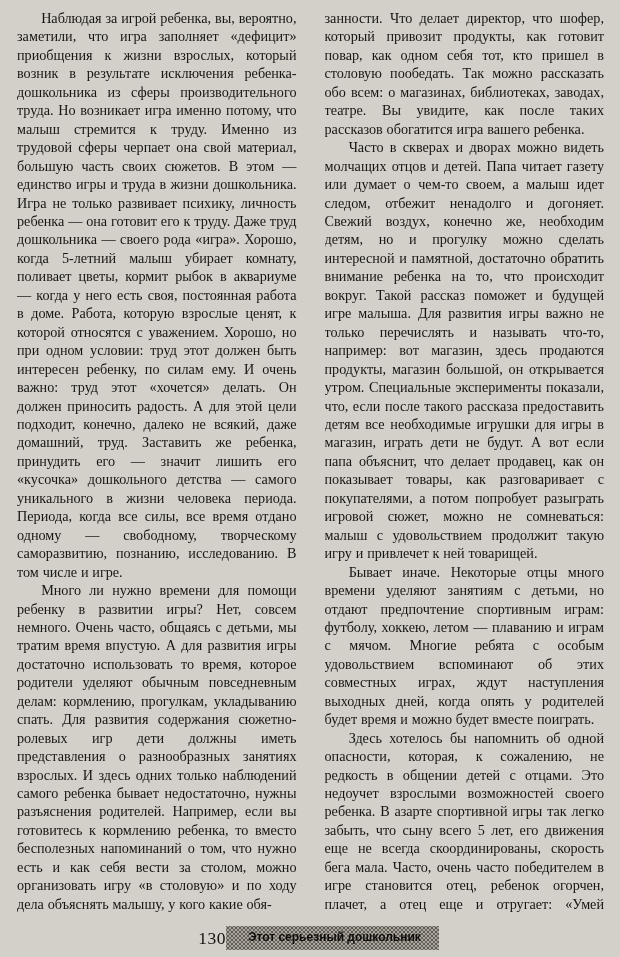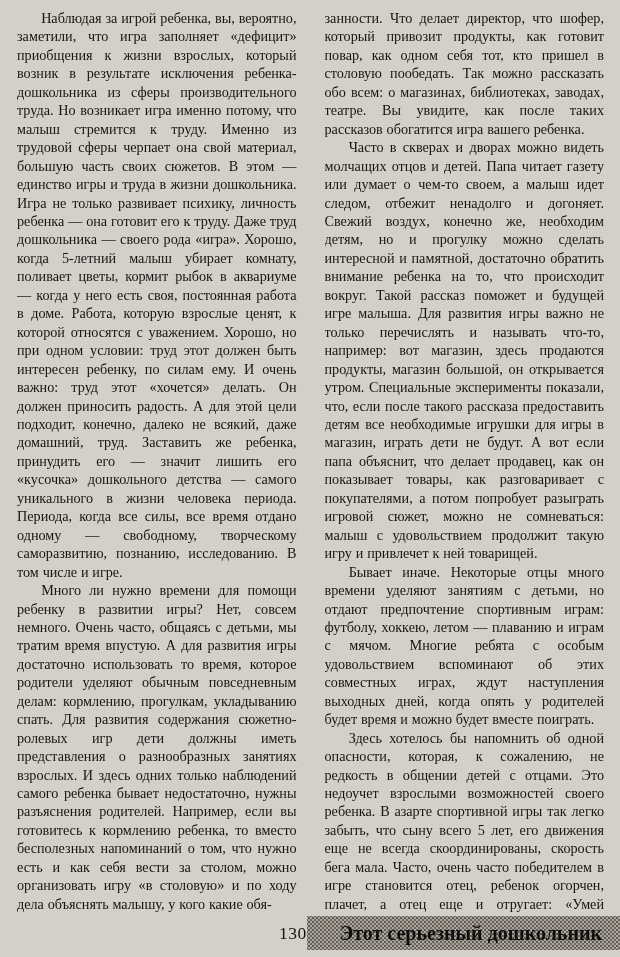--- a/index.html
+++ b/index.html
@@ -39,35 +39,35 @@
   }
   .col p.indent {
     text-indent: 1.7em;
   }
   .footer {
     position: absolute;
     left: 17px;
     right: 0;
     bottom: 7px;
     display: flex;
-    justify-content: flex-end;
+    justify-content: center;
     align-items: center;
   }
   .page-number {
     font-size: 17.5px;
     font-weight: 500;
     letter-spacing: 0.5px;
     color: #14120f;
   }
   .footer-band {
-    font-family: Liberation Serif, serif;
+    font-family: Liberation Sans, sans-serif;
     font-weight: bold;
-    font-size: 20px;
+    font-size: 12px;
     color: #0e0d0b;
-    padding: 4px 18px 4px 33px;
+    padding: 4px 18px 4px 22px;
     background-color: #aba69e;
     background-image:
       radial-gradient(#5e5a53 26%, rgba(0,0,0,0) 28%),
       radial-gradient(#6a665f 26%, rgba(0,0,0,0) 28%);
     background-size: 4px 4px, 4px 4px;
     background-position: 0 0, 2px 2px;
   }
 </style>
 </head>
 <body>

